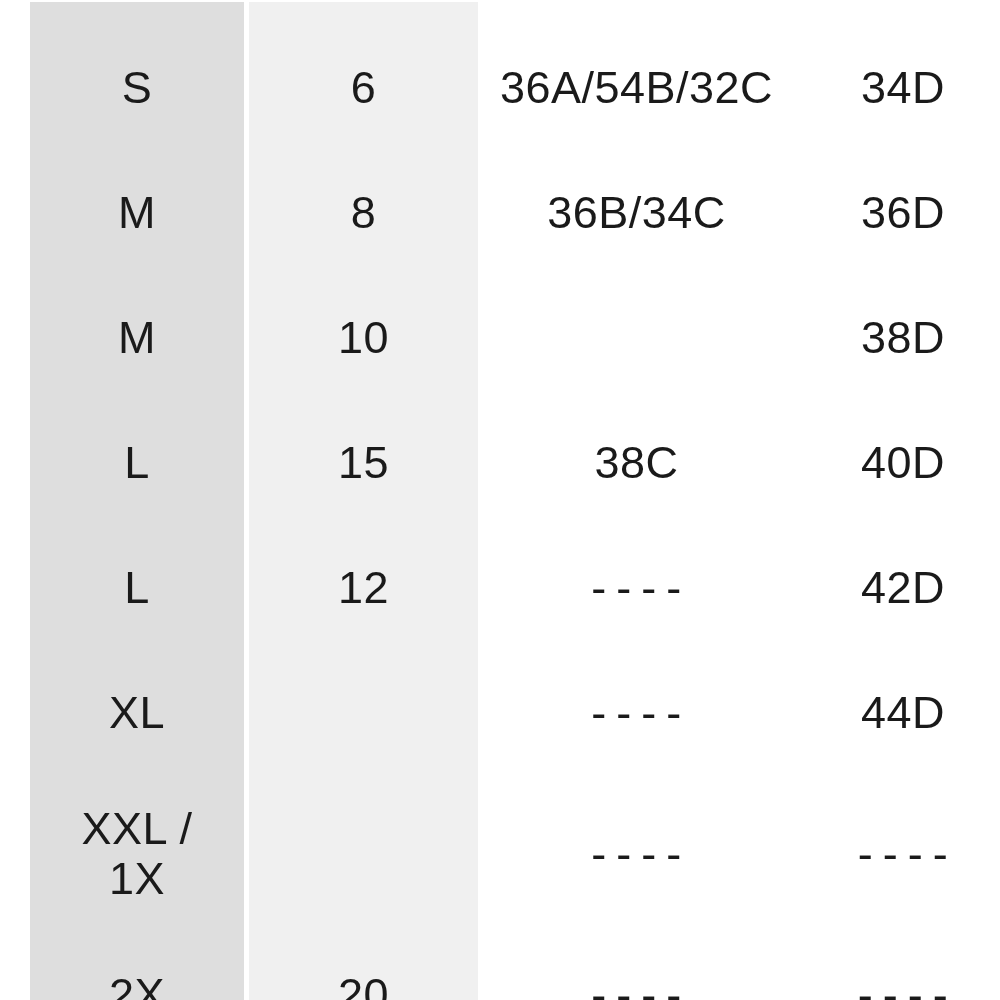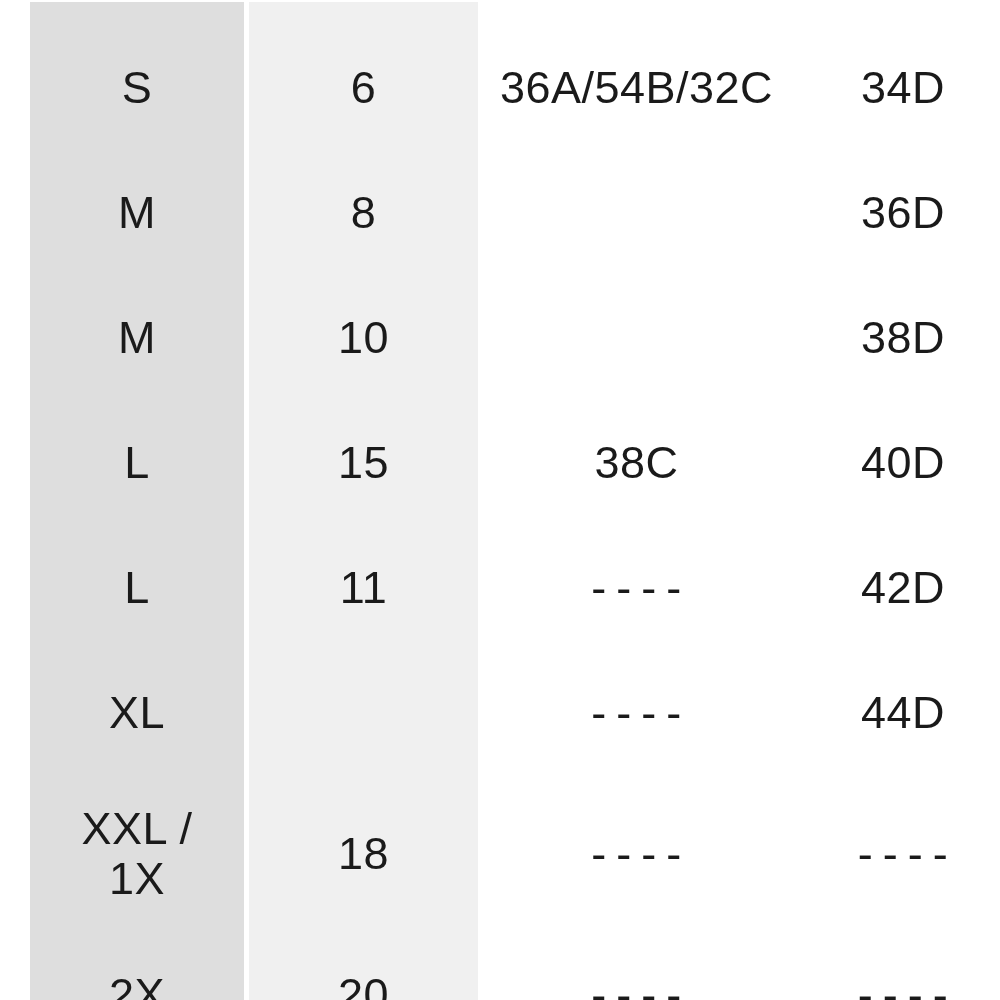--- a/index.html
+++ b/index.html
@@ -66,20 +66,23 @@
         </div>
     </div>
 
     <div class="row">
       <div class="cell c1">
           <span class="txt">M</span>
         </div>
       <div class="cell c2">
           <span class="txt">8</span>
         </div>
+      <div class="cell c3">
+          <span class="txt">36B/34C</span>
+        </div>
       <div class="cell c4">
           <span class="txt">36D</span>
         </div>
     </div>
 
     <div class="row">
       <div class="cell c1">
           <span class="txt">M</span>
         </div>
       <div class="cell c2">
@@ -103,21 +106,21 @@
       <div class="cell c4">
           <span class="txt">40D</span>
         </div>
     </div>
 
     <div class="row">
       <div class="cell c1">
           <span class="txt">L</span>
         </div>
       <div class="cell c2">
-          <span class="txt">11</span>
+          <span class="txt">12</span>
         </div>
       <div class="cell c3">
           <span class="txt">- - - -</span>
         </div>
       <div class="cell c4">
           <span class="txt">42D</span>
         </div>
     </div>
 
     <div class="row">
@@ -128,23 +131,20 @@
           <span class="txt">- - - -</span>
         </div>
       <div class="cell c4">
           <span class="txt">44D</span>
         </div>
     </div>
 
     <div class="row tall">
       <div class="cell c1">
           <span class="txt">XXL / 1X</span>
-        </div>
-      <div class="cell c2">
-          <span class="txt">18</span>
         </div>
       <div class="cell c3">
           <span class="txt">- - - -</span>
         </div>
       <div class="cell c4">
           <span class="txt">- - - -</span>
         </div>
     </div>
 
     <div class="row">

